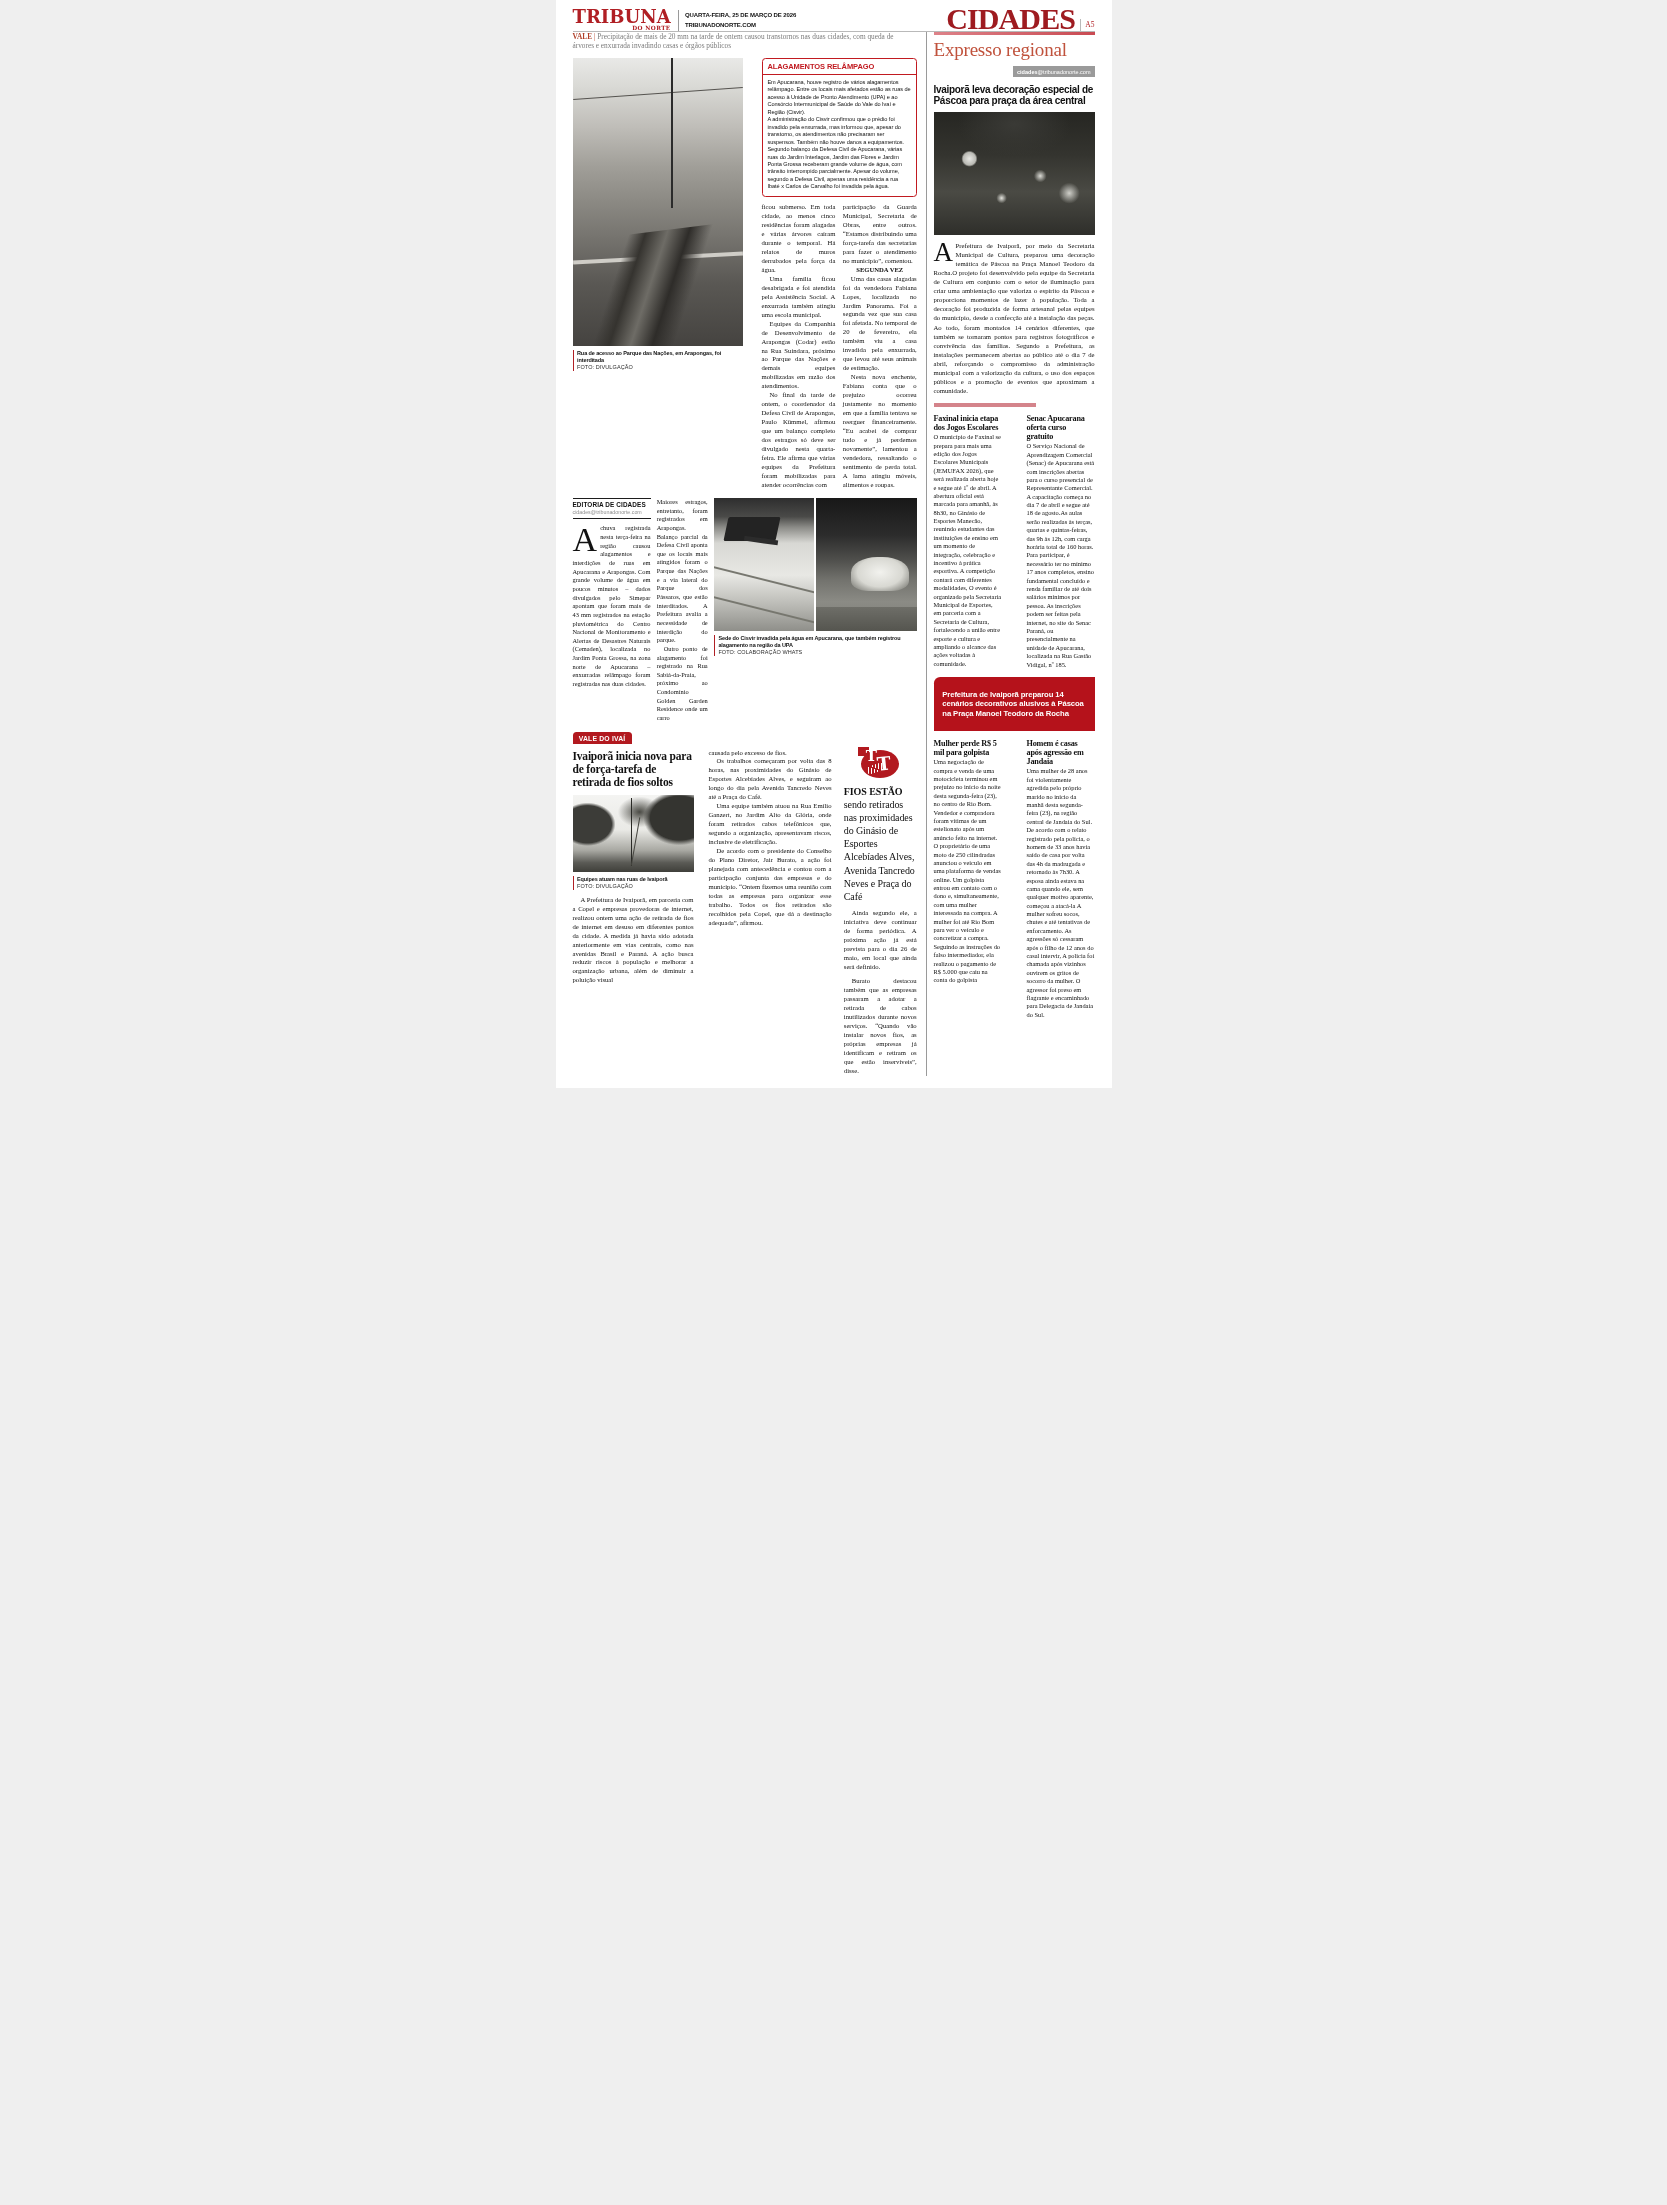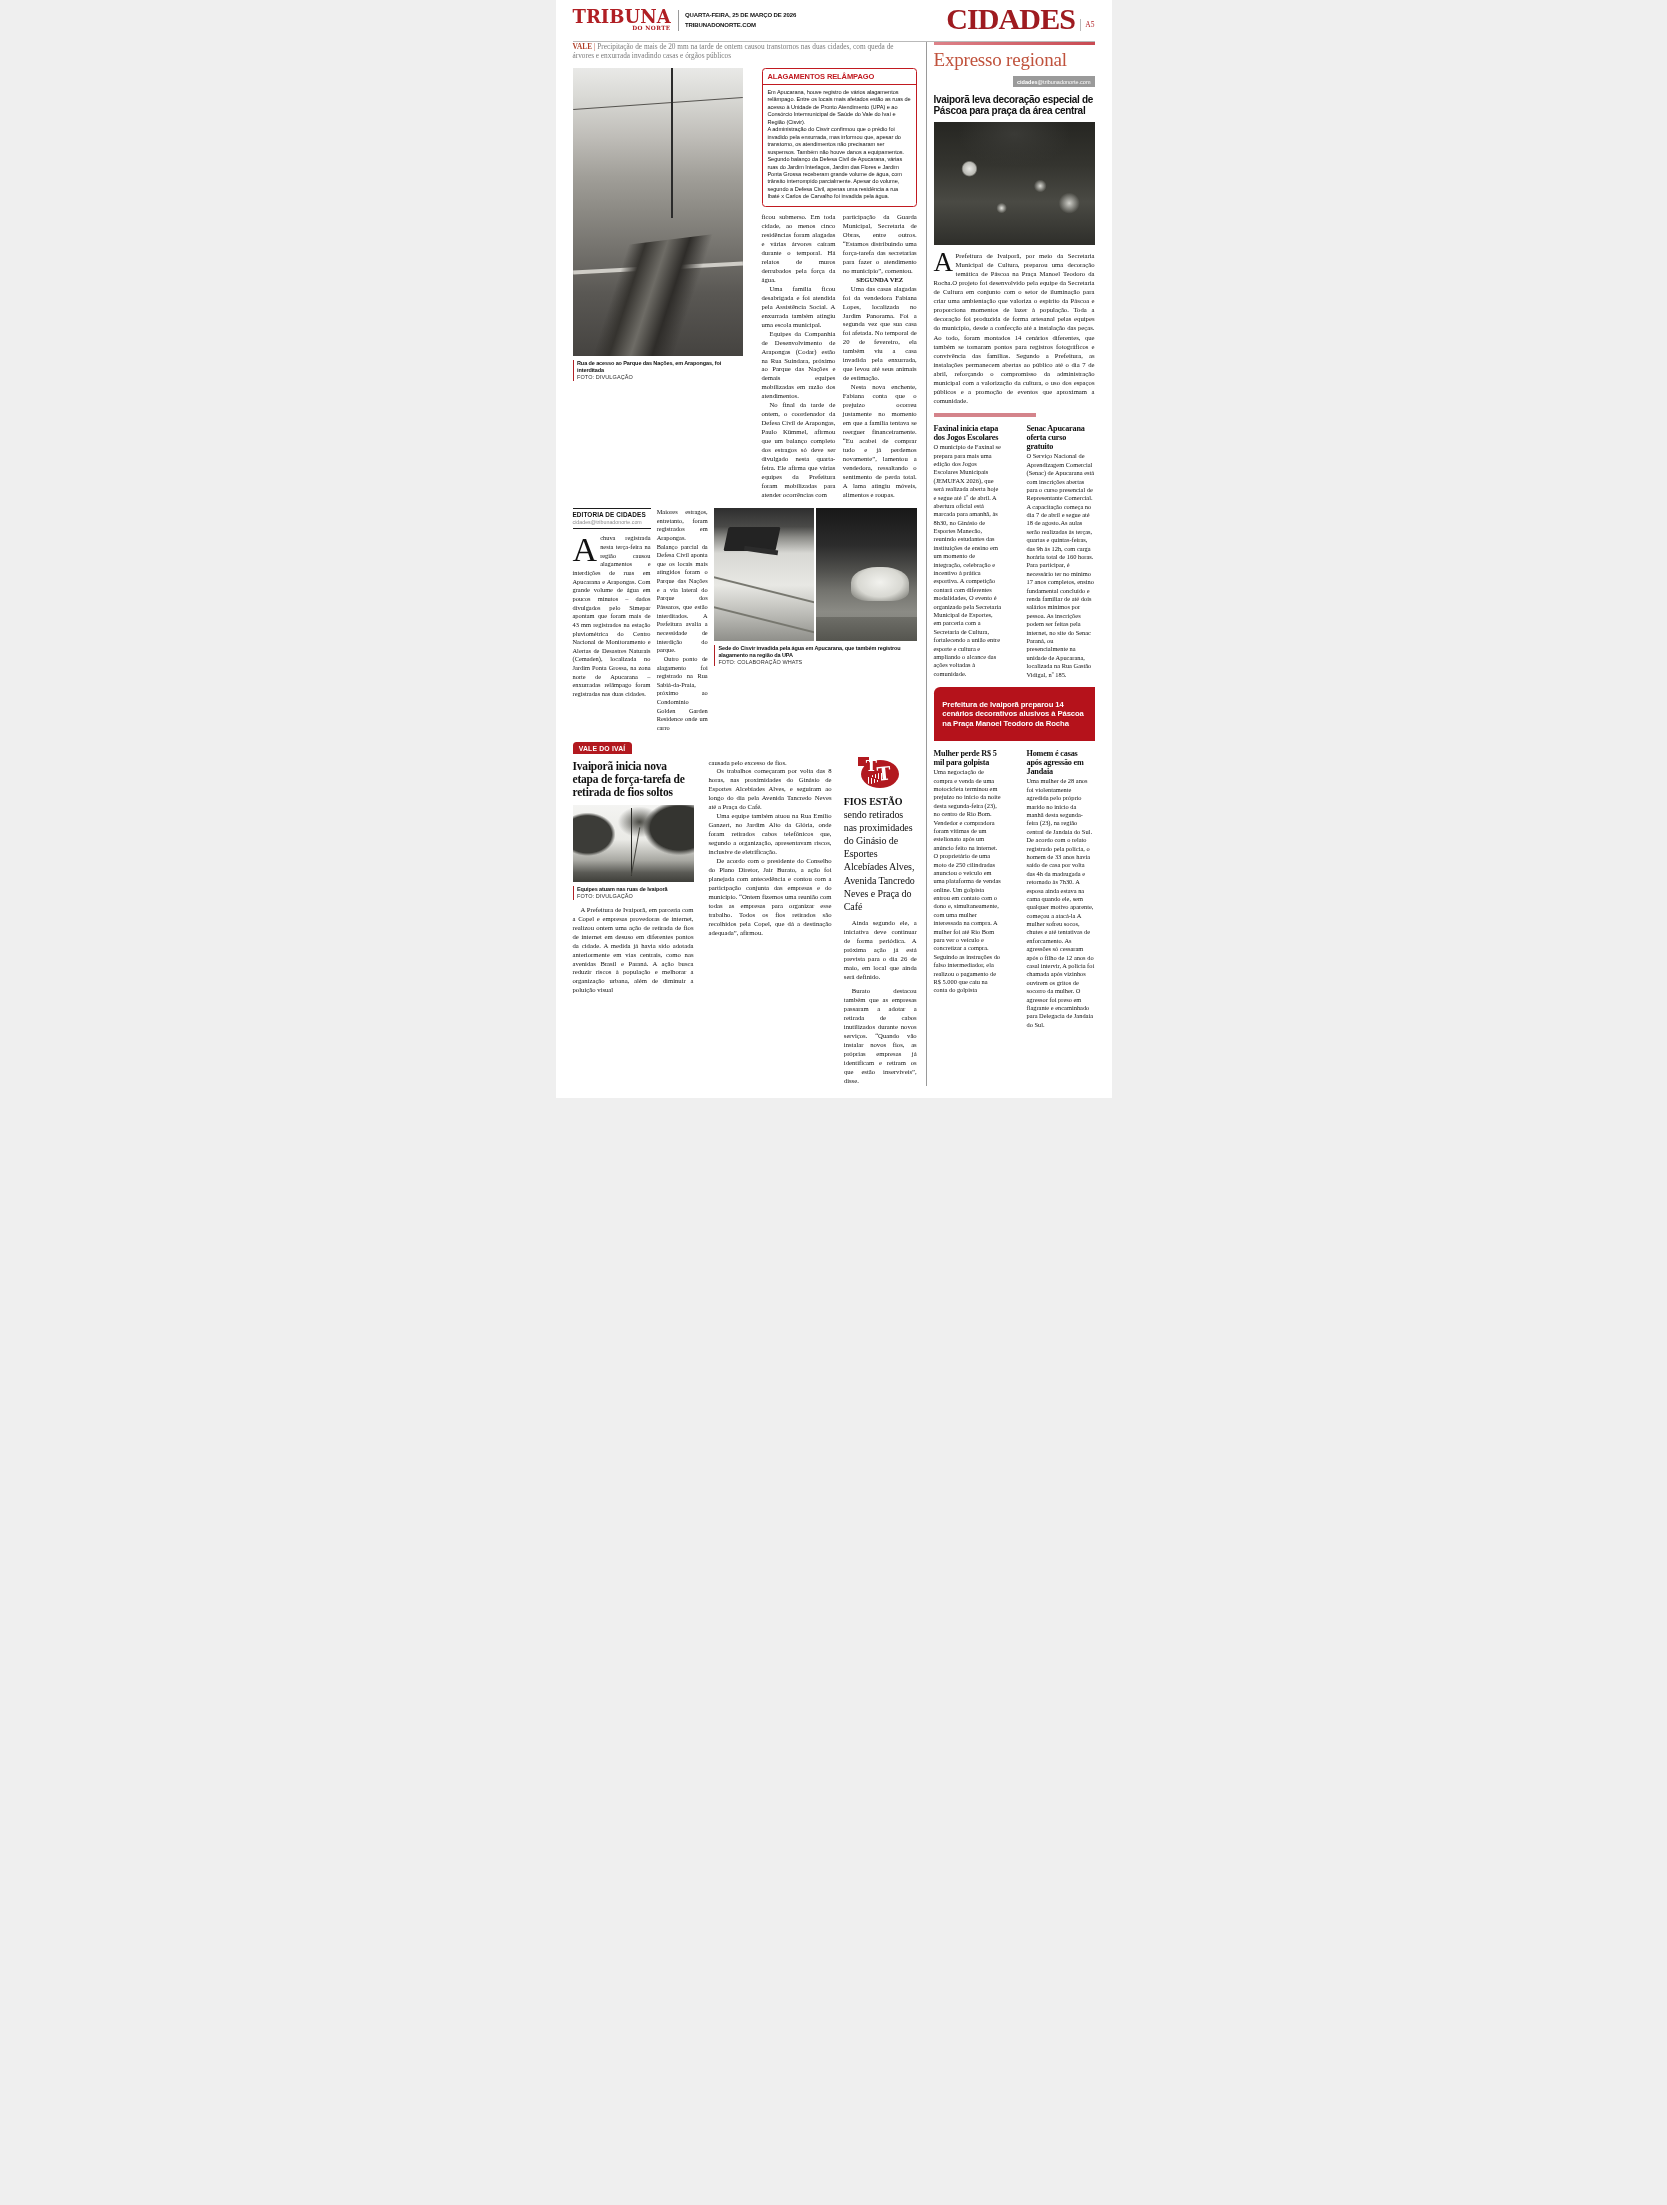--- a/index.html
+++ b/index.html
@@ -1,21 +1,21 @@
 <!DOCTYPE html>
 <html style="font-size:7px"><head>
 <meta charset="utf-8">
 <style>
   * { margin:0; padding:0; box-sizing:border-box; }
   html,body { background:#efefef; }
   body { font-family:"Liberation Serif", serif; color:#111; }
   .page { width:556px; min-height:948px; margin:0 auto; background:#fff; padding:7px 17px 12.3px; }
 
   
-  .header { display:flex; justify-content:space-between; align-items:flex-end; border-bottom:1.3px solid #b9b9b9; padding-bottom:10px;gap:39px; }
+  .header { display:flex; justify-content:space-between; align-items:flex-end; border-bottom:1.3px solid #b9b9b9; padding-bottom:0;gap:39px; }
   .masthead { display:flex; align-items:flex-end; gap:7px; }
   .logo { text-align:right; }
   .logo-main { font-family:"DejaVu Serif", serif; font-weight:bold; font-size:18px; color:#b01f24; line-height:0.85; letter-spacing:0px; }
   .logo-sub { font-family:"DejaVu Serif", serif; font-weight:bold; font-size:5.7px; color:#b01f24; letter-spacing:0.4px; margin-top:0.9px; }
   .head-vdiv { width:0.4px; height:21px; background:#9a9a9a; }
   .dateblock { font-family:"Liberation Sans", sans-serif; font-weight:bold; font-size:6px; letter-spacing:-0.1px; line-height:1.6; padding-bottom:0.9px; }
   .section-head { display:flex; align-items:flex-end; gap:5.3px; }
   .section-title { font-family:"Liberation Serif", serif; font-weight:bold; font-size:30px; color:#9e1b20; line-height:0.8; letter-spacing:-0.9px; }
   .section-page { color:#b01f24; font-family:"Liberation Serif", serif; font-size:7.5px; border-left:0.4px solid #b9b9b9; padding-left:4px; line-height:1.6; }
 
@@ -230,21 +230,21 @@
             <span>Sede do Cisvir invadida pela água em Apucarana, que também registrou alagamento na região da UPA</span>
             <span class="credit">FOTO: COLABORAÇÃO WHATS</span>
           </div>
         </div>
       </div>
 
       <div class="vale">
         <div class="vale-label">VALE DO IVAÍ</div>
         <div class="vale-cols">
           <div class="vc1">
-            <h2 class="vale-headline">Ivaiporã inicia nova etapa de força-tarefa de retirada de fios soltos</h2>
+            <h2 class="vale-headline">Ivaiporã inicia nova para de força-tarefa de retirada de fios soltos</h2>
             <div class="photo vale-photo">
               <div class="vp-pole"></div>
               <div class="vp-ladder"></div>
             </div>
             <div class="caption">
               <span>Equipes atuam nas ruas de Ivaiporã</span>
               <span class="credit">FOTO: DIVULGAÇÃO</span>
             </div>
             <p>A Prefeitura de Ivaiporã, em parceria com a Copel e empresas provedoras de internet, realizou ontem uma ação de retirada de fios de internet em desuso em diferentes pontos da cidade. A medida já havia sido adotada anteriormente em vias centrais, como nas avenidas Brasil e Paraná. A ação busca reduzir riscos à população e melhorar a organização urbana, além de diminuir a poluição visual</p>
           </div>

